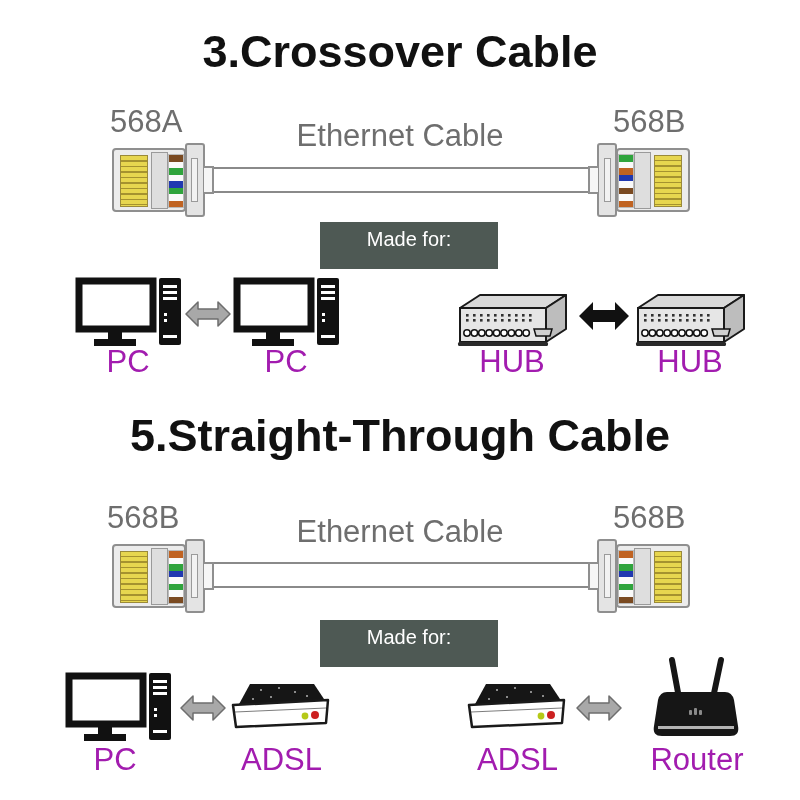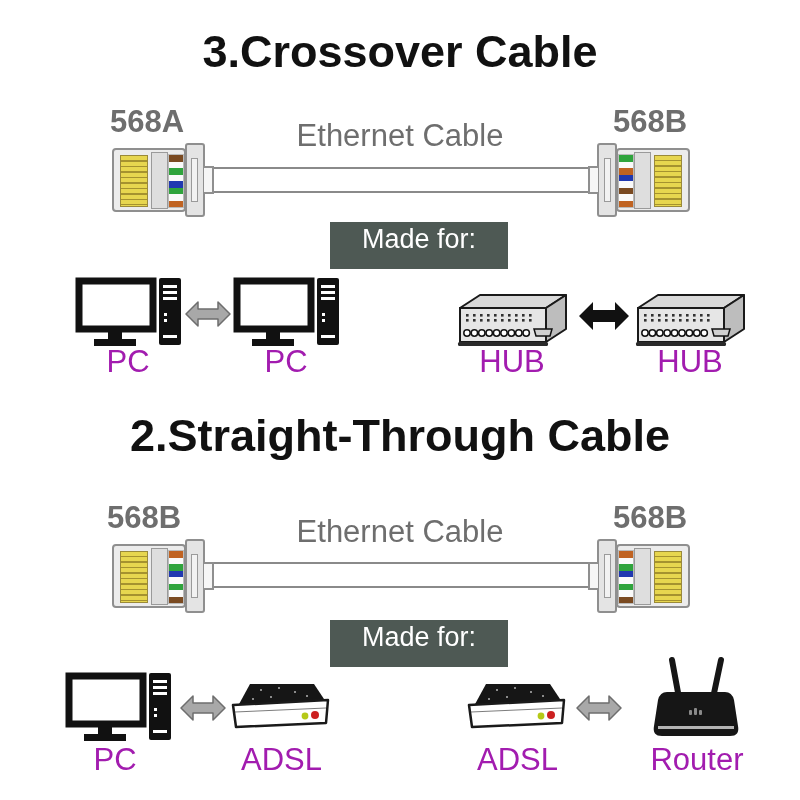--- a/index.html
+++ b/index.html
@@ -6,21 +6,21 @@
   .canvas{position:relative;width:800px;height:800px;background:#ffffff;overflow:hidden;
           font-family:"Liberation Sans",sans-serif;}
 
   .title{position:absolute;left:0;right:0;text-align:center;font-size:45px;font-weight:700;
          color:#111111;z-index:2;}
   .title.t1{top:26px;}
   .title.t2{top:410px;}
   .watermark{position:absolute;left:0;right:0;top:404px;text-align:center;font-size:35px;
              font-weight:700;color:#8c8c8c;opacity:.9;z-index:3;letter-spacing:1px;}
 
-  .gray-label{position:absolute;font-size:31px;color:#6e6e6e;font-weight:bold;}
+  .gray-label{position:absolute;font-size:31px;color:#6e6e6e;}
   .cable-label{position:absolute;left:0;right:0;text-align:center;font-size:31px;color:#6e6e6e;}
 
   .cable{position:absolute;height:22px;background:#ffffff;border-top:2px solid #8a8a8a;
          border-bottom:2px solid #8a8a8a;}
 
   
   .connector{position:absolute;width:100px;height:74px;}
   .connector.flip{transform:scaleX(-1);}
   .conn-body{position:absolute;left:0;top:5px;width:70px;height:60px;background:#ececec;
              border:2px solid #8f8f8f;border-radius:4px;}
@@ -31,22 +31,22 @@
   .wires{position:absolute;left:54px;top:4px;width:14px;height:52px;display:flex;
          flex-direction:column;border:1px solid #bbbbbb;}
   .wires div{flex:1;}
   .collar{position:absolute;left:73px;top:0;width:16px;height:70px;background:#e4e4e4;
           border:2px solid #8f8f8f;border-radius:3px;}
   .slot{position:absolute;left:4px;top:13px;width:5px;height:42px;background:#f2f2f2;
         border:1px solid #9a9a9a;}
   .tail{position:absolute;left:92px;top:23px;width:8px;height:24px;background:#f6f6f6;
         border:2px solid #8f8f8f;border-left:none;}
 
-  .badge{position:absolute;left:330px;width:178px;height:47px;background:#4e5954;
-         color:#ffffff;font-size:27px;text-align:center;line-height:34px;}
+  .badge{position:absolute;left:320px;width:178px;height:47px;background:#4e5954;
+         color:#ffffff;font-size:20px;text-align:center;line-height:34px;}
 
   .dev{position:absolute;}
   .dev-label{position:absolute;font-size:31px;color:#a21caf;text-align:center;}
 </style>
 </head>
 <body>
 
 <div class="canvas">
 
   <div class="title t1">3.Crossover Cable</div>
@@ -222,21 +222,21 @@
           <circle cx="66.8" cy="41" r="3.2"></circle>
           <circle cx="74.2" cy="41" r="3.2"></circle>
       </g>
       <polygon points="82,37 100,37 98,44 84,44" fill="#d0d0d0" stroke="#111111" stroke-width="1.5"></polygon>
       <rect x="6" y="50" width="90" height="4" rx="1.5" fill="#2a2a2a"></rect>
     </svg>
   </div>
   <div class="dev-label" style="left:452px;width:120px;top:344px;">HUB</div>
   <div class="dev-label" style="left:630px;width:120px;top:344px;">HUB</div>
 
-  <div class="title t2">2.Straight-Through Cable</div>
+  <div class="title t2">5.Straight-Through Cable</div>
 
   <div class="gray-label" style="left:107px;top:500px;">568B</div>
   <div class="cable-label" style="top:514px;">Ethernet Cable</div>
   <div class="gray-label" style="left:613px;top:500px;">568B</div>
 
   <div class="cable" style="left:206px;top:562px;width:392px;"></div>
 
   <div class="connector" style="left:112px;top:539px;">
     <div class="conn-body">
       <div class="pins"></div>

